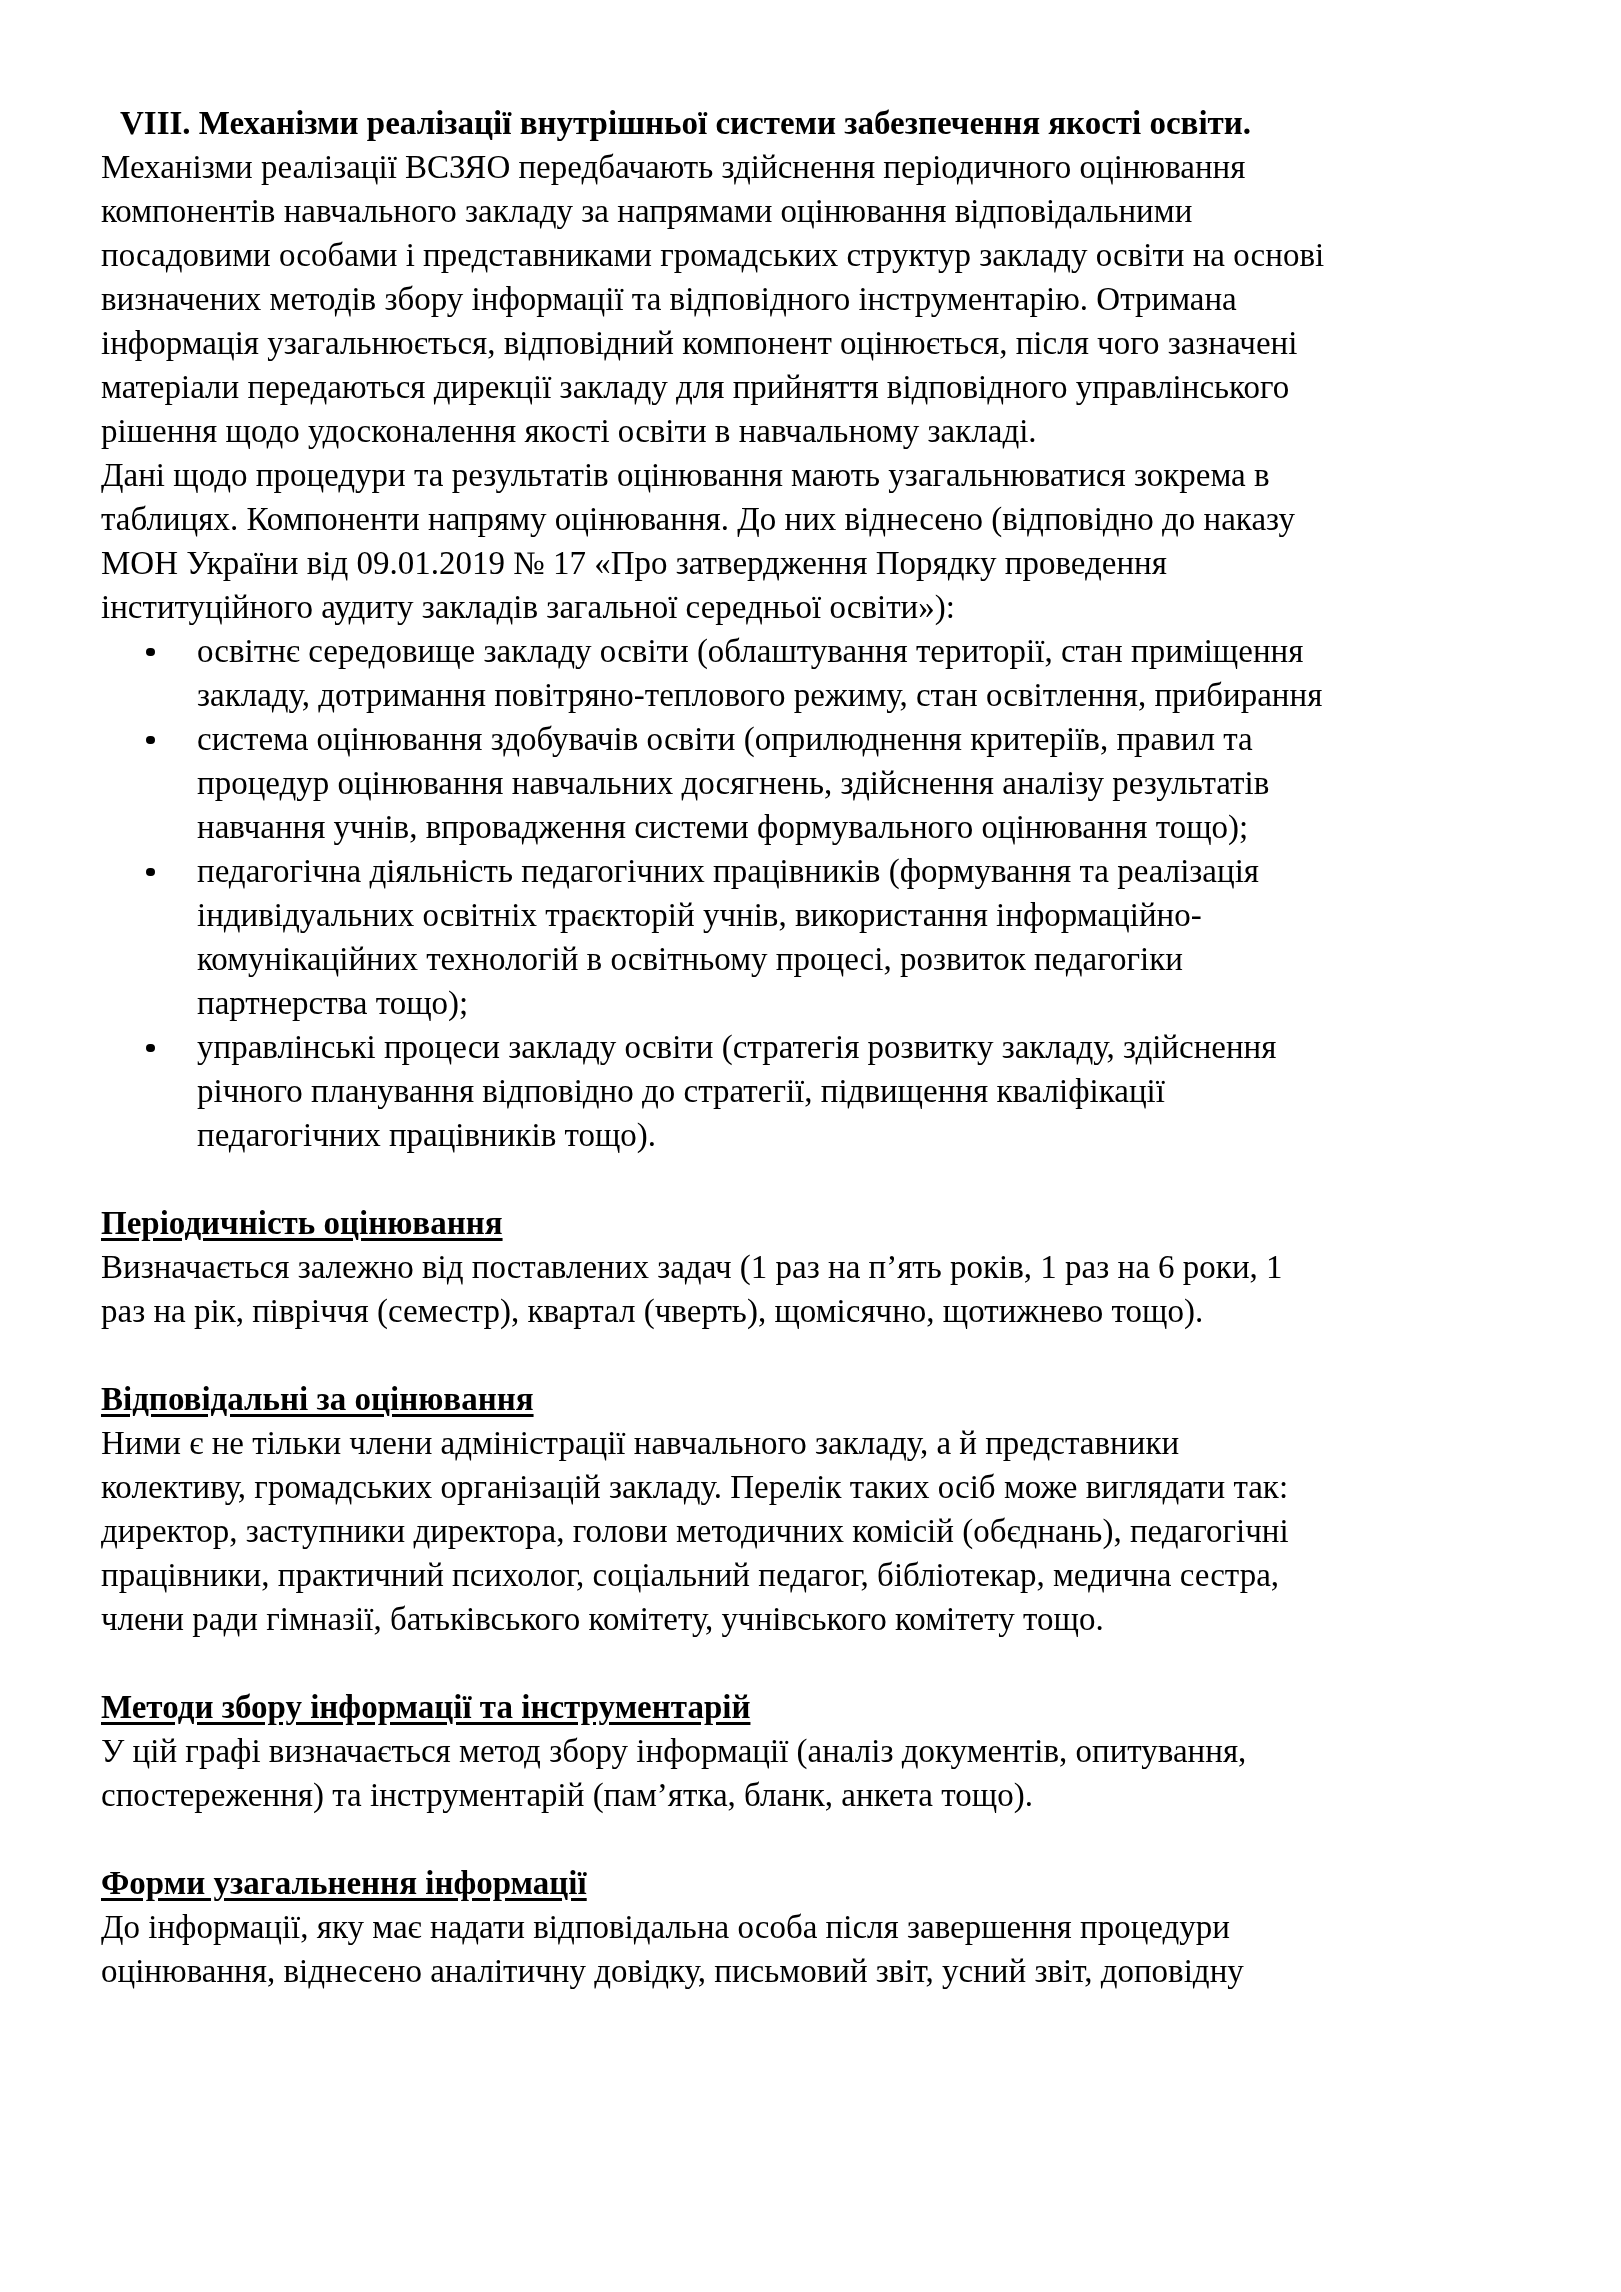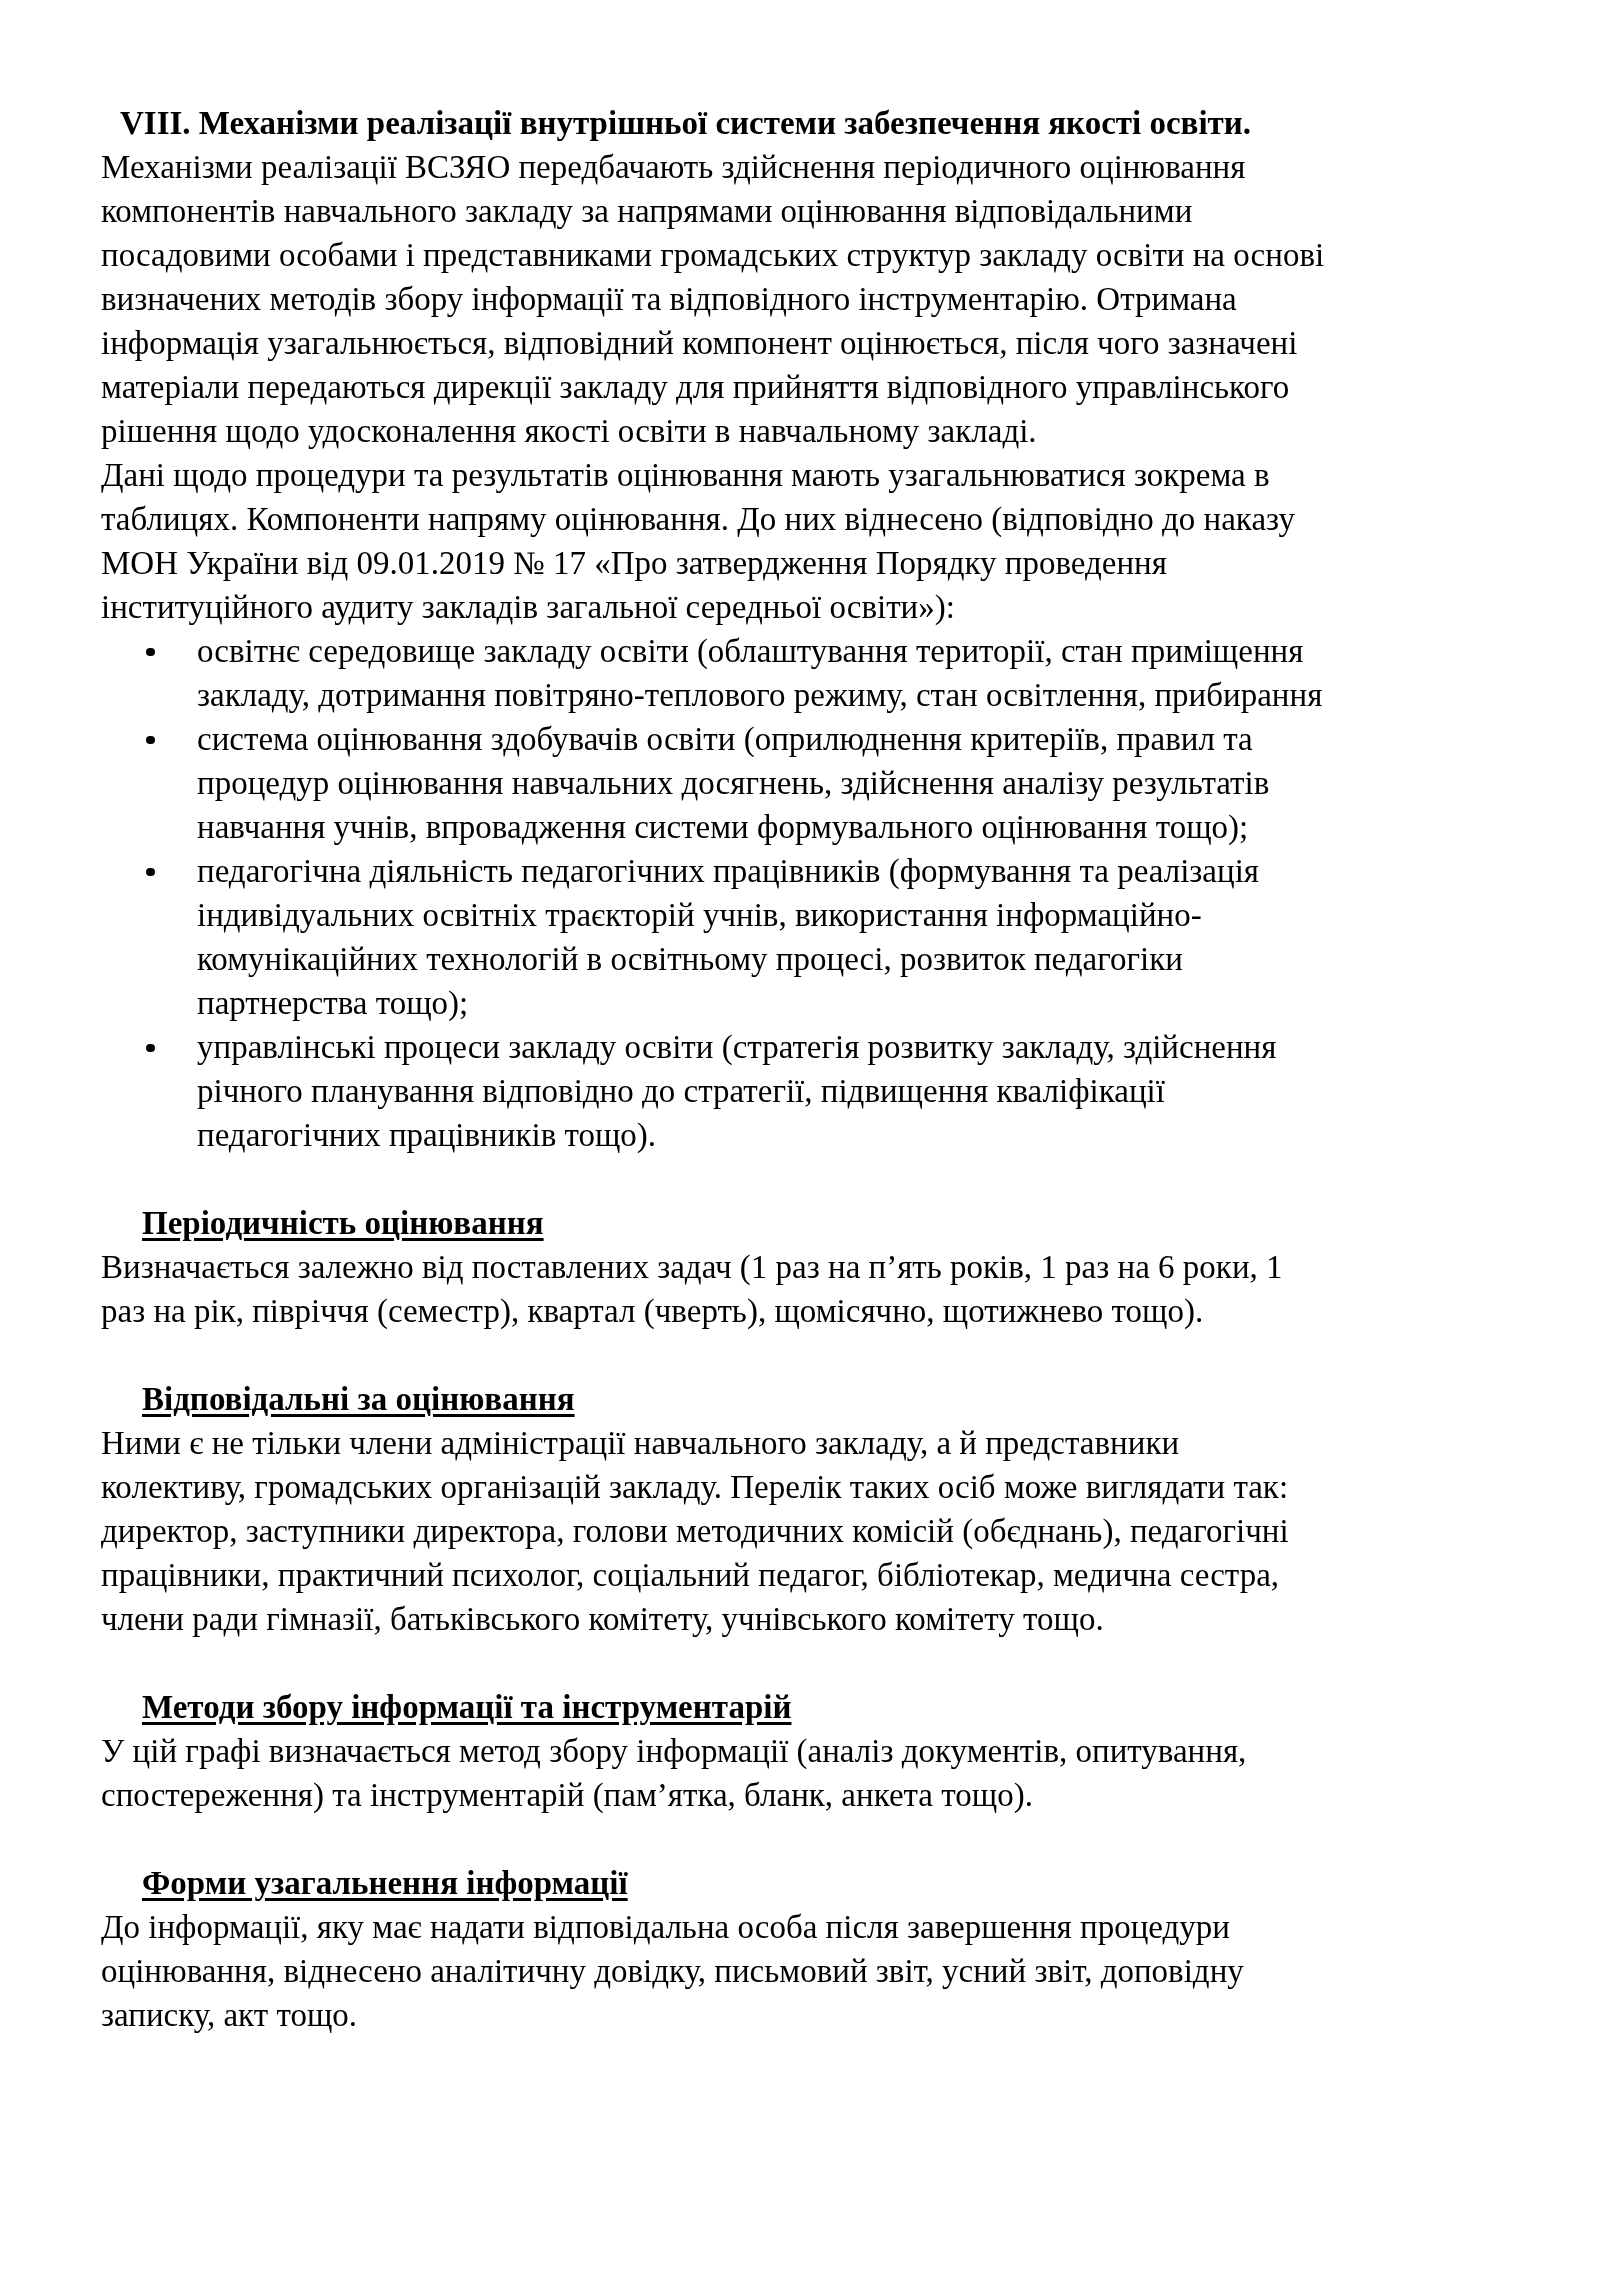--- a/index.html
+++ b/index.html
@@ -30,21 +30,20 @@
   }
   .title {
     font-weight: bold;
     margin-left: 19px;
   }
   .heading {
     font-weight: bold;
     text-decoration: underline;
     text-decoration-thickness: 2.9px;
     text-underline-offset: 3.9px;
-    margin-left: 41px;
   }
   .blank {
     display: block;
     height: 44px;
   }
   .bullet-item {
     position: relative;
     padding-left: 96px;
   }
   .bullet-dot {
@@ -134,17 +133,16 @@
     <span class="line">У цій графі визначається метод збору інформації (аналіз документів, опитування,</span>
     <span class="line">спостереження) та інструментарій (пам’ятка, бланк, анкета тощо).</span>
   </div>
 
   <span class="blank"></span>
 
   <div>
     <span class="line"><span class="heading">Форми узагальнення інформації</span></span>
     <span class="line">До інформації, яку має надати відповідальна особа після завершення процедури</span>
     <span class="line">оцінювання, віднесено аналітичну довідку, письмовий звіт, усний звіт, доповідну</span>
-    <span class="line">записку, акт тощо.</span>
   </div>
 
 </div>
 
 
 </body></html>

